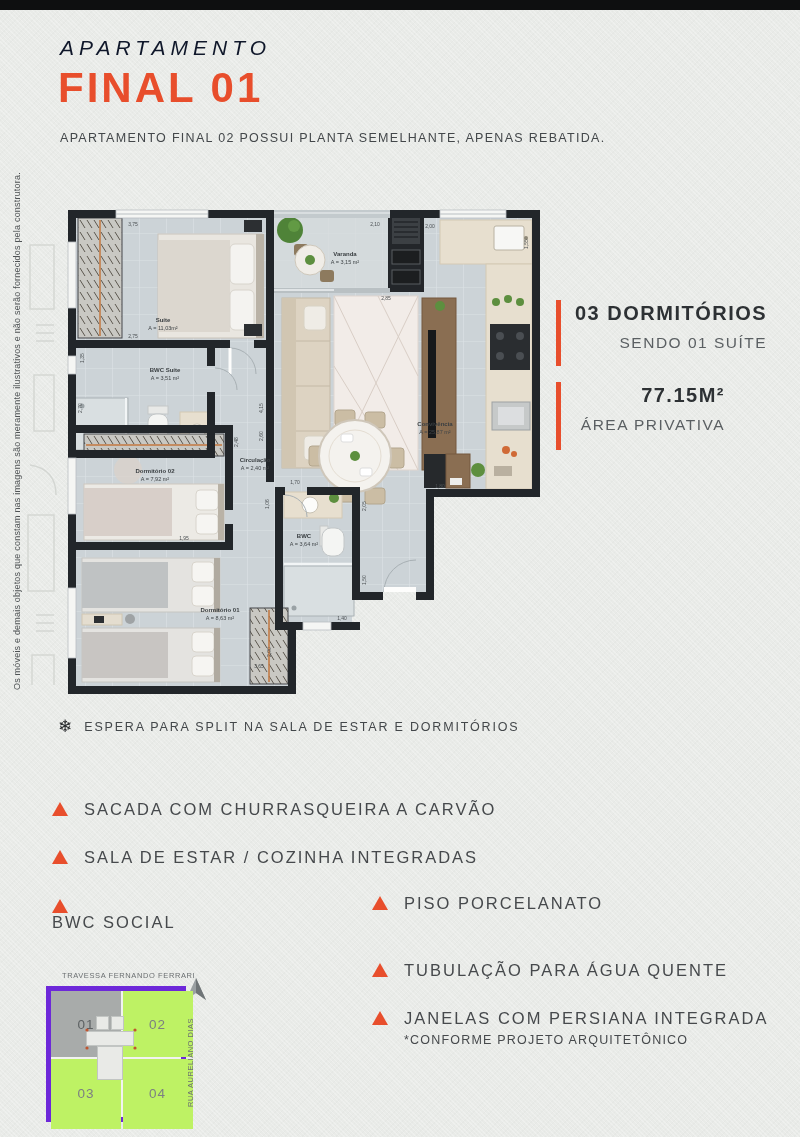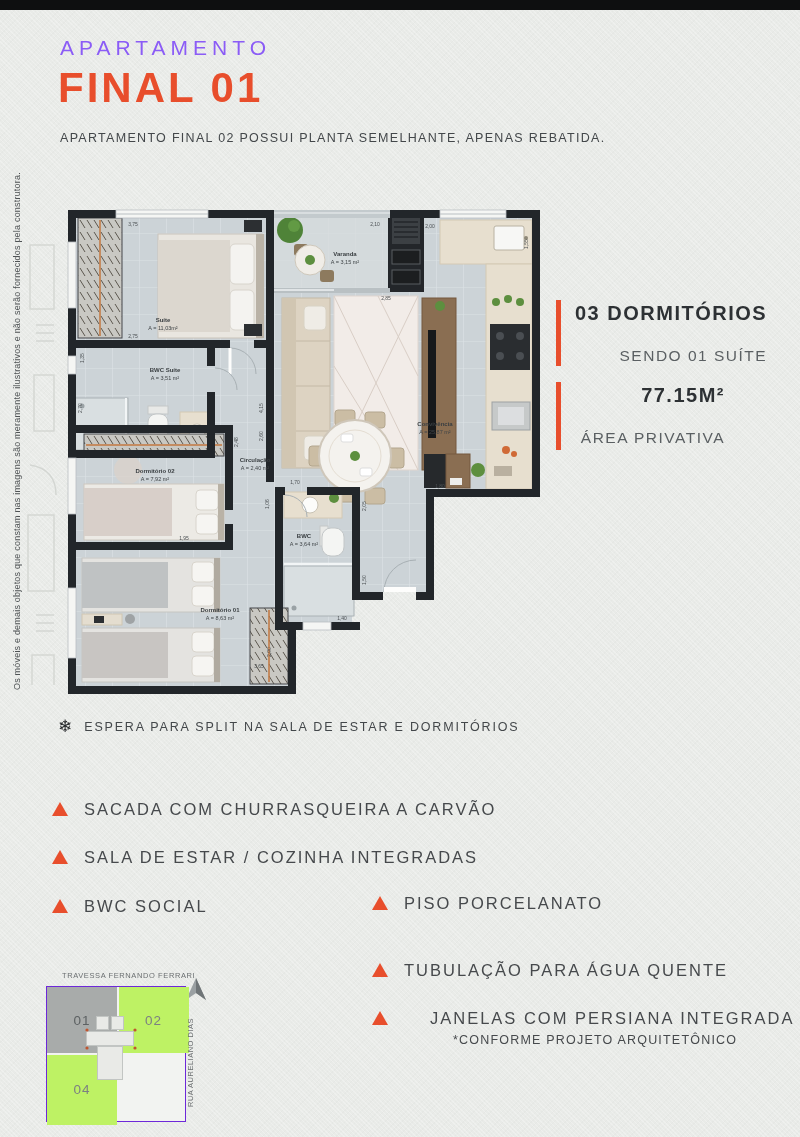--- a/index.html
+++ b/index.html
@@ -7,49 +7,49 @@
   body {
     position:relative; overflow:hidden;
     font-family:"Liberation Sans", sans-serif;
     background:#e9ebe8;
     background-image:
       repeating-linear-gradient(45deg, rgba(255,255,255,.25) 0 1px, transparent 1px 3px),
       repeating-linear-gradient(-45deg, rgba(180,184,180,.07) 0 1px, transparent 1px 4px);
   }
   .abs { position:absolute; }
   #topbar { left:0; top:0; width:800px; height:10px; background:#0e0f10; }
-  #title1 { left:60px; top:36px; font-size:21px; letter-spacing:5px; color:#8b5cf6; font-weight:400; }
+  #title1 { left:60px; top:36px; font-size:21px; letter-spacing:5px; color:#0f172a; font-weight:400;font-style:italic; }
   #title2 { left:58px; top:64px; font-size:42px; letter-spacing:3px; color:#e84e2c; font-weight:600; }
   #subtitle { left:60px; top:131px; font-size:12.5px; letter-spacing:1.3px; color:#43474a; }
   #side-disclaimer {
     left:12px; top:205px; height:485px; width:16px;
     writing-mode:vertical-rl; transform:rotate(180deg);
     font-size:9px; color:#4e5254; letter-spacing:.2px; white-space:nowrap;
   }
   .info-block { display:flex; align-items:stretch; }
   #info1 { left:556px; top:300px; }
   #info2 { left:556px; top:382px; }
   .info-bar { width:5px; background:#e84e2c; margin-right:14px; }
   .info-text { text-align:right; padding:2px 0; }
   .info-l1 { font-size:20px; font-weight:700; color:#2d3134; letter-spacing:1.5px; }
-  .info-l2 { font-size:15.5px; color:#5a5f62; letter-spacing:1.5px; margin-top:22px; }
+  .info-l2 { font-size:15.5px; color:#5a5f62; letter-spacing:1.5px; margin-top:9px; }
   #split-note { left:58px; top:716px; display:flex; align-items:center; }
   #split-note .flake { font-size:17px; color:#26292b; margin-right:12px; }
   #split-note .txt { font-size:12.5px; letter-spacing:1.8px; color:#43474a; }
   .feature { display:flex; align-items:flex-start; }
   .tri { width:0; height:0; border-left:8px solid transparent; border-right:8px solid transparent;
          border-bottom:14px solid #e84e2c; margin-right:16px; margin-top:2px; }
   .feature .lbl { font-size:16.5px; letter-spacing:2px; color:#46494c; }
-  .feature .note { font-size:12.5px; letter-spacing:1.2px; color:#46494c; margin-top:5px;margin-left:23px; }
-  #featL0 { left:52px; top:800px; } #featL1 { left:52px; top:848px; } #featL2 { left:52px; top:897px; }
-  #featR0 { left:372px; top:894px; } #featR1 { left:372px; top:961px; } #featR2 { left:372px; top:1009px;gap:26px; }
+  .feature .note { font-size:12.5px; letter-spacing:1.2px; color:#46494c; margin-top:5px; }
+  #featL0 { left:52px; top:800px; } #featL1 { left:52px; top:848px; } #featL2 { left:52px; top:897px;flex-direction:column; }
+  #featR0 { left:372px; top:894px; } #featR1 { left:372px; top:961px; } #featR2 { left:372px; top:1009px; }
   
   #kp-street-top { left:62px; top:971px; font-size:7.5px; letter-spacing:.6px; color:#6b6f71; }
   #kp-n { left:174px; top:988px; font-size:8px; font-weight:700; color:#4e5254; }
-  #keyplan { left:46px; top:986px; width:140px; height:136px; border:1px solid #6d28d9;
+  #keyplan { left:46px; top:986px; width:140px; height:136px; border:5px solid #6d28d9;
              display:grid; grid-template-columns:70px 70px; grid-template-rows:66px 70px; gap:1.5px; background:#f2f3f1; }
   .kp-unit { display:flex; align-items:center; justify-content:center; font-size:13.5px; letter-spacing:1px; }
   .kp-dark { background:#a8abaa; color:#5d6163; }
   .kp-light { background:#bef264; color:#7c8082; }
   .kp-core { position:absolute; background:#e9eae7; border:1px solid #c2c5c3; }
   #kp-street-right { left:186px; top:1012px; height:95px; width:14px;
     writing-mode:vertical-rl; transform:rotate(180deg);
     font-size:7.5px; letter-spacing:.5px; color:#6b6f71; white-space:nowrap; }
   svg text { font-family:"Liberation Sans", sans-serif; }
   .room-name { font-size:6px; font-weight:700; fill:#393e41; text-anchor:middle; }
@@ -390,20 +390,21 @@
 <div id="kp-street-top" class="abs">TRAVESSA FERNANDO FERRARI</div>
 <div id="kp-n" class="abs">N</div>
 <svg class="abs" style="left:184px;top:976px" width="24" height="26">
   <polygon points="12,2 22,24 12,17 2,24" fill="#9aa0a2"></polygon>
   <polygon points="12,2 22,24 12,17" fill="#6f7577"></polygon>
 </svg>
 
 <div id="keyplan" class="abs">
   <div class="kp-unit kp-dark">01</div>
   <div class="kp-unit kp-light">02</div>
+  <div class="kp-unit kp-light">03</div>
   <div class="kp-unit kp-light">04</div>
 </div>
 
 <div class="abs kp-core" style="left:96px;top:1016px;width:13px;height:14px"></div>
 <div class="abs kp-core" style="left:111px;top:1016px;width:13px;height:14px"></div>
 <div class="abs kp-core" style="left:86px;top:1031px;width:48px;height:15px"></div>
 <div class="abs kp-core" style="left:97px;top:1046px;width:26px;height:34px"></div>
 <svg class="abs" style="left:84px;top:1027px" width="54" height="24">
   <circle cx="3" cy="3" r="1.6" fill="#c0552f"></circle>
     <circle cx="51" cy="3" r="1.6" fill="#c0552f"></circle>

